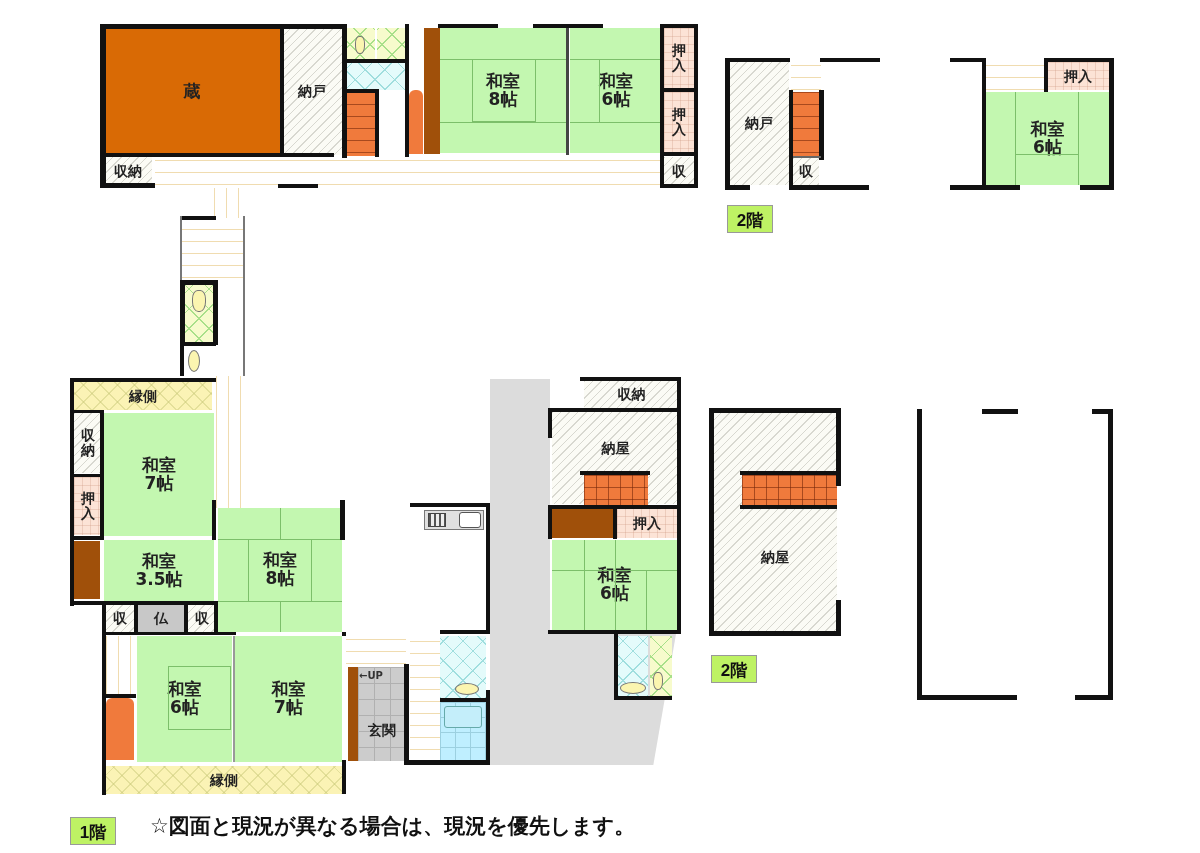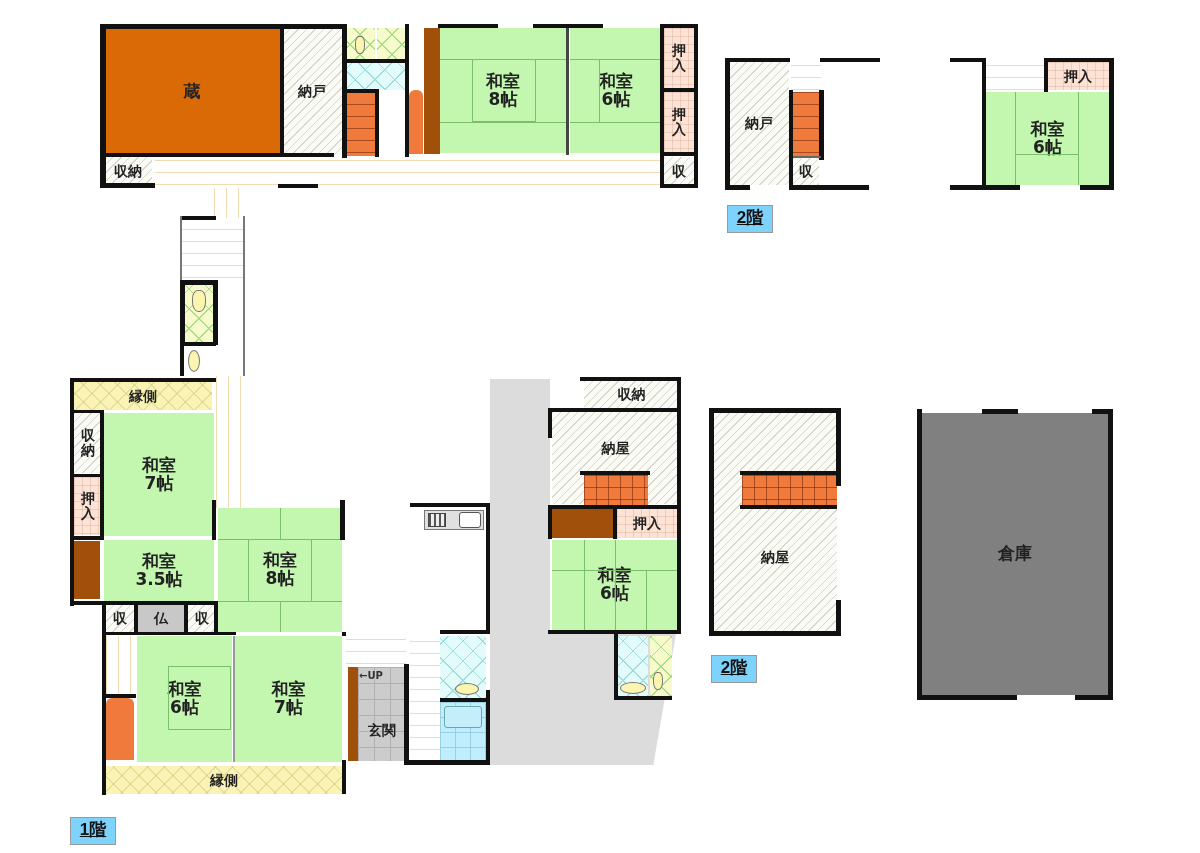--- a/index.html
+++ b/index.html
@@ -60,25 +60,24 @@
       repeating-linear-gradient(45deg, #9fdede 0 1px, transparent 1px 14px),
       repeating-linear-gradient(-45deg, #9fdede 0 1px, transparent 1px 14px);
   }
   .wc-tile {
     background-color: #f7fbcc;
     background-image:
       repeating-linear-gradient(45deg, #a8e08a 0 1px, transparent 1px 14px),
       repeating-linear-gradient(-45deg, #a8e08a 0 1px, transparent 1px 14px);
   }
   .floor-label {
-    position: absolute; border: 1px solid #999; background: #7dd3fc;
+    position: absolute; border: 1px solid #999; background: #bef264;
     font-weight: bold; font-size: 17px; color: #111;
-    display: flex; align-items: flex-start; justify-content: center;
+    display: flex; align-items: flex-end; justify-content: center;
     font-family: "Liberation Sans", sans-serif;
-    text-decoration: underline;
   }
   .note {
     position: absolute; font-weight: bold; font-size: 21px; color: #111;
     font-family: "DejaVu Sans", sans-serif; white-space: nowrap;
   }
   .toilet { position: absolute; background: #fbf5b0; border: 1px solid #777; border-radius: 40% 40% 45% 45%; }
   .sink { position: absolute; background: #fbf5b0; border: 1px solid #777; border-radius: 50%; }
 </style>
 </head>
 <body>
@@ -303,20 +302,21 @@
   <div class="wall" style="left:404px;top:760px;width:86px;height:5px;"></div>
   <div class="wall" style="left:486px;top:503px;width:5px;height:130px;"></div>
   <div class="wall" style="left:410px;top:503px;width:80px;height:4px;"></div>
   <div class="wall" style="left:440px;top:630px;width:50px;height:4px;"></div>
   <div class="wall" style="left:440px;top:698px;width:48px;height:4px;"></div>
   <div class="wall" style="left:486px;top:690px;width:4px;height:72px;"></div>
 
   <div class="floor-label" style="left:70px;top:817px;width:46px;height:28px;">
     <span>1階</span>
   </div>
+  <div class="note" style="left:150px;top:812px;">☆図面と現況が異なる場合は、現況を優先します。</div>
 
   <div style="position:absolute;left:490px;top:379px;width:60px;height:386px;background:#dcdcdc;"></div>
   <div style="position:absolute;left:550px;top:634px;width:126px;height:131px;background:#dcdcdc;clip-path:polygon(0 0,100% 0,100% 0,82% 100%,0 100%);"></div>
 
   <div class="room hatch" style="left:584px;top:381px;width:95px;height:27px;">
     <span class="lbl-sm">収納</span>
   </div>
   <div class="room hatch" style="left:552px;top:412px;width:127px;height:92px;">
     <span class="lbl-sm" style="margin-bottom:20px;">納屋</span>
   </div>
@@ -359,22 +359,19 @@
   <div class="wall" style="left:709px;top:631px;width:132px;height:5px;"></div>
   <div class="wall" style="left:836px;top:408px;width:5px;height:78px;"></div>
   <div class="wall" style="left:836px;top:600px;width:5px;height:34px;"></div>
   <div class="wall" style="left:740px;top:471px;width:97px;height:4px;"></div>
   <div class="wall" style="left:740px;top:505px;width:97px;height:4px;"></div>
 
   <div class="floor-label" style="left:711px;top:655px;width:46px;height:28px;">
     <span>2階</span>
   </div>
 
-  <div class="room" style="left:921px;top:413px;width:188px;height:282px;background:#808080;">
-    <span class="lbl">倉庫</span>
-  </div>
   <div class="wall" style="left:917px;top:409px;width:5px;height:290px;"></div>
   <div class="wall" style="left:1108px;top:409px;width:5px;height:290px;"></div>
   <div class="wall" style="left:917px;top:695px;width:100px;height:5px;"></div>
   <div class="wall" style="left:1075px;top:695px;width:38px;height:5px;"></div>
   <div class="wall" style="left:982px;top:409px;width:36px;height:5px;"></div>
   <div class="wall" style="left:1092px;top:409px;width:20px;height:5px;"></div>
 </div>
 
 </body></html>

